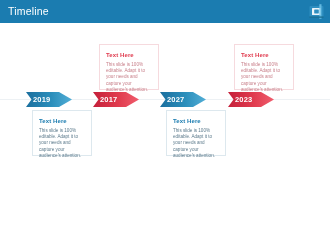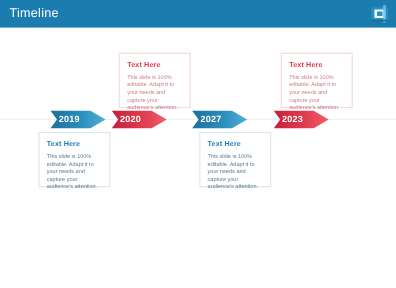--- a/index.html
+++ b/index.html
@@ -140,21 +140,21 @@
         <rect x="1.5" y="13.4" width="14" height="1.4" fill="#1b6f94"></rect>
       </svg>
     </div>
   </div>
 
   <div id="canvas">
 
     <div class="baseline"></div>
 
     <div class="milestone" style="left:26px;">
-      <div class="arrow" style="left:0px;margin-left:16px;">
+      <div class="arrow" style="left:0px;">
         <svg width="46" height="15" viewBox="0 0 46 15">
           <defs>
             <linearGradient id="gb1" x1="0" y1="0" x2="1" y2="0">
               <stop offset="0" stop-color="#1b6f9e"></stop>
               <stop offset="0.55" stop-color="#2b8ebb"></stop>
               <stop offset="1" stop-color="#52aed6"></stop>
             </linearGradient>
           </defs>
           <path d="M0,0 L33,0 L46,7.5 L33,15 L0,15 L5.5,7.5 Z" fill="url(#gb1)"></path>
         </svg>
@@ -171,21 +171,21 @@
         <svg width="46" height="15" viewBox="0 0 46 15">
           <defs>
             <linearGradient id="gr1" x1="0" y1="0" x2="1" y2="0">
               <stop offset="0" stop-color="#c5203a"></stop>
               <stop offset="0.55" stop-color="#e03b4e"></stop>
               <stop offset="1" stop-color="#f05d6d"></stop>
             </linearGradient>
           </defs>
           <path d="M0,0 L33,0 L46,7.5 L33,15 L0,15 L5.5,7.5 Z" fill="url(#gr1)"></path>
         </svg>
-        <span class="yr">2020</span>
+        <span class="yr">2017</span>
       </div>
       <div class="card above red" style="left:6px;">
         <p class="hd">Text Here</p>
         <p class="bd">This slide is 100% editable. Adapt it to your needs and capture your audience's attention.</p>
       </div>
     </div>
 
     <div class="milestone" style="left:160px;">
       <div class="arrow" style="left:0px;">
         <svg width="46" height="15" viewBox="0 0 46 15">

